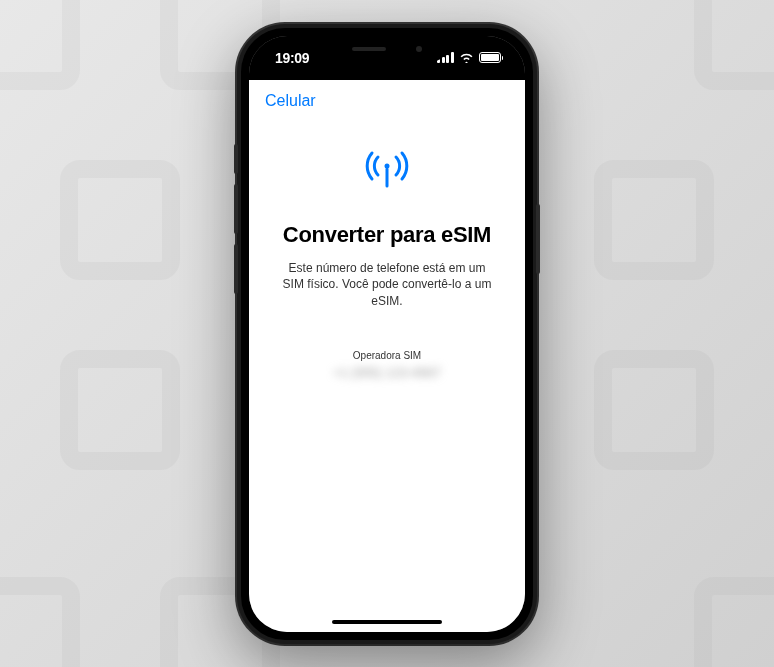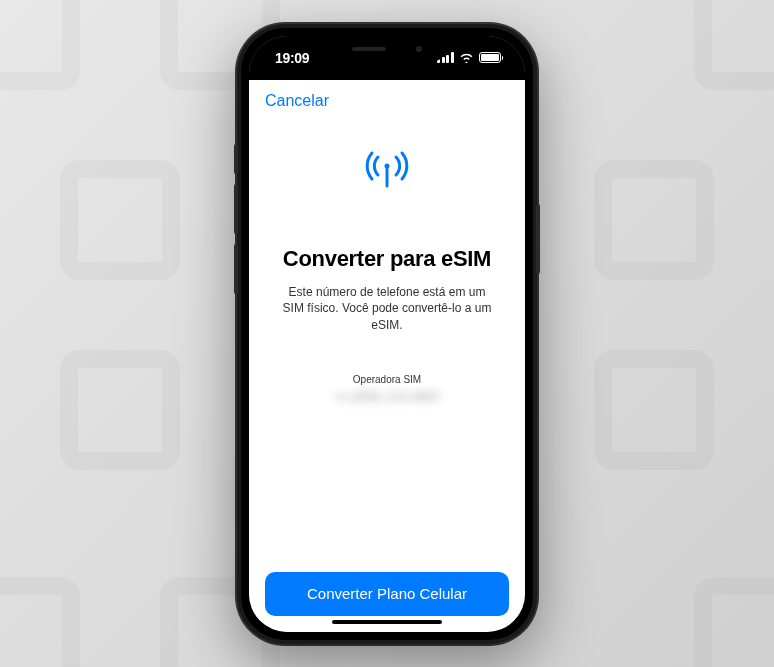--- a/index.html
+++ b/index.html
@@ -254,21 +254,20 @@
       width: 48px;
       height: 48px;
     }
     
     .page-title {
       font-size: 22px;
       font-weight: 700;
       color: #000;
       margin-bottom: 12px;
       letter-spacing: -0.3px;
-      margin-top: 24px;
     }
     
     .page-description {
       font-size: 12px;
       color: #333;
       line-height: 1.4;
       margin-bottom: 40px;
       padding: 0 4px;
     }
     
@@ -363,21 +362,21 @@
                 <div class="battery-fill"></div>
               </div>
             <div class="battery-tip"></div>
           </div>
         </div>
       </div>
 
       <div class="content-area">
 
         <div class="nav-bar">
-          <span class="cancel-link">Cancelar</span>
+          <span class="cancel-link">Celular</span>
         </div>
 
         <div class="main-content">
           <div class="antenna-icon">
             <svg viewBox="0 0 48 48" fill="none" stroke="currentColor" stroke-width="3" stroke-linecap="round">
               <circle cx="24" cy="20" r="2.5" fill="currentColor" stroke="none"></circle>
               <line x1="24" y1="23" x2="24" y2="40"></line>
               <path d="M 15 11 A 13 13 0 0 0 15 29"></path>
               <path d="M 33 11 A 13 13 0 0 1 33 29"></path>
               <path d="M 9 7 A 20 20 0 0 0 9 33"></path>
@@ -387,22 +386,19 @@
 
           <h1 class="page-title">Converter para eSIM</h1>
 
           <p class="page-description">Este número de telefone está em um SIM físico. Você pode convertê-lo a um eSIM.</p>
 
           <div class="carrier-label">Operadora SIM</div>
 
           <div class="phone-number-blur">+1 (555) 123-4567</div>
         </div>
 
-        <div class="bottom-area">
-          <button class="primary-button">Converter Plano Celular</button>
-        </div>
 
         <div class="home-indicator"></div>
       </div>
 
     </div>
   </div>
 </div>
 
 </body></html>

